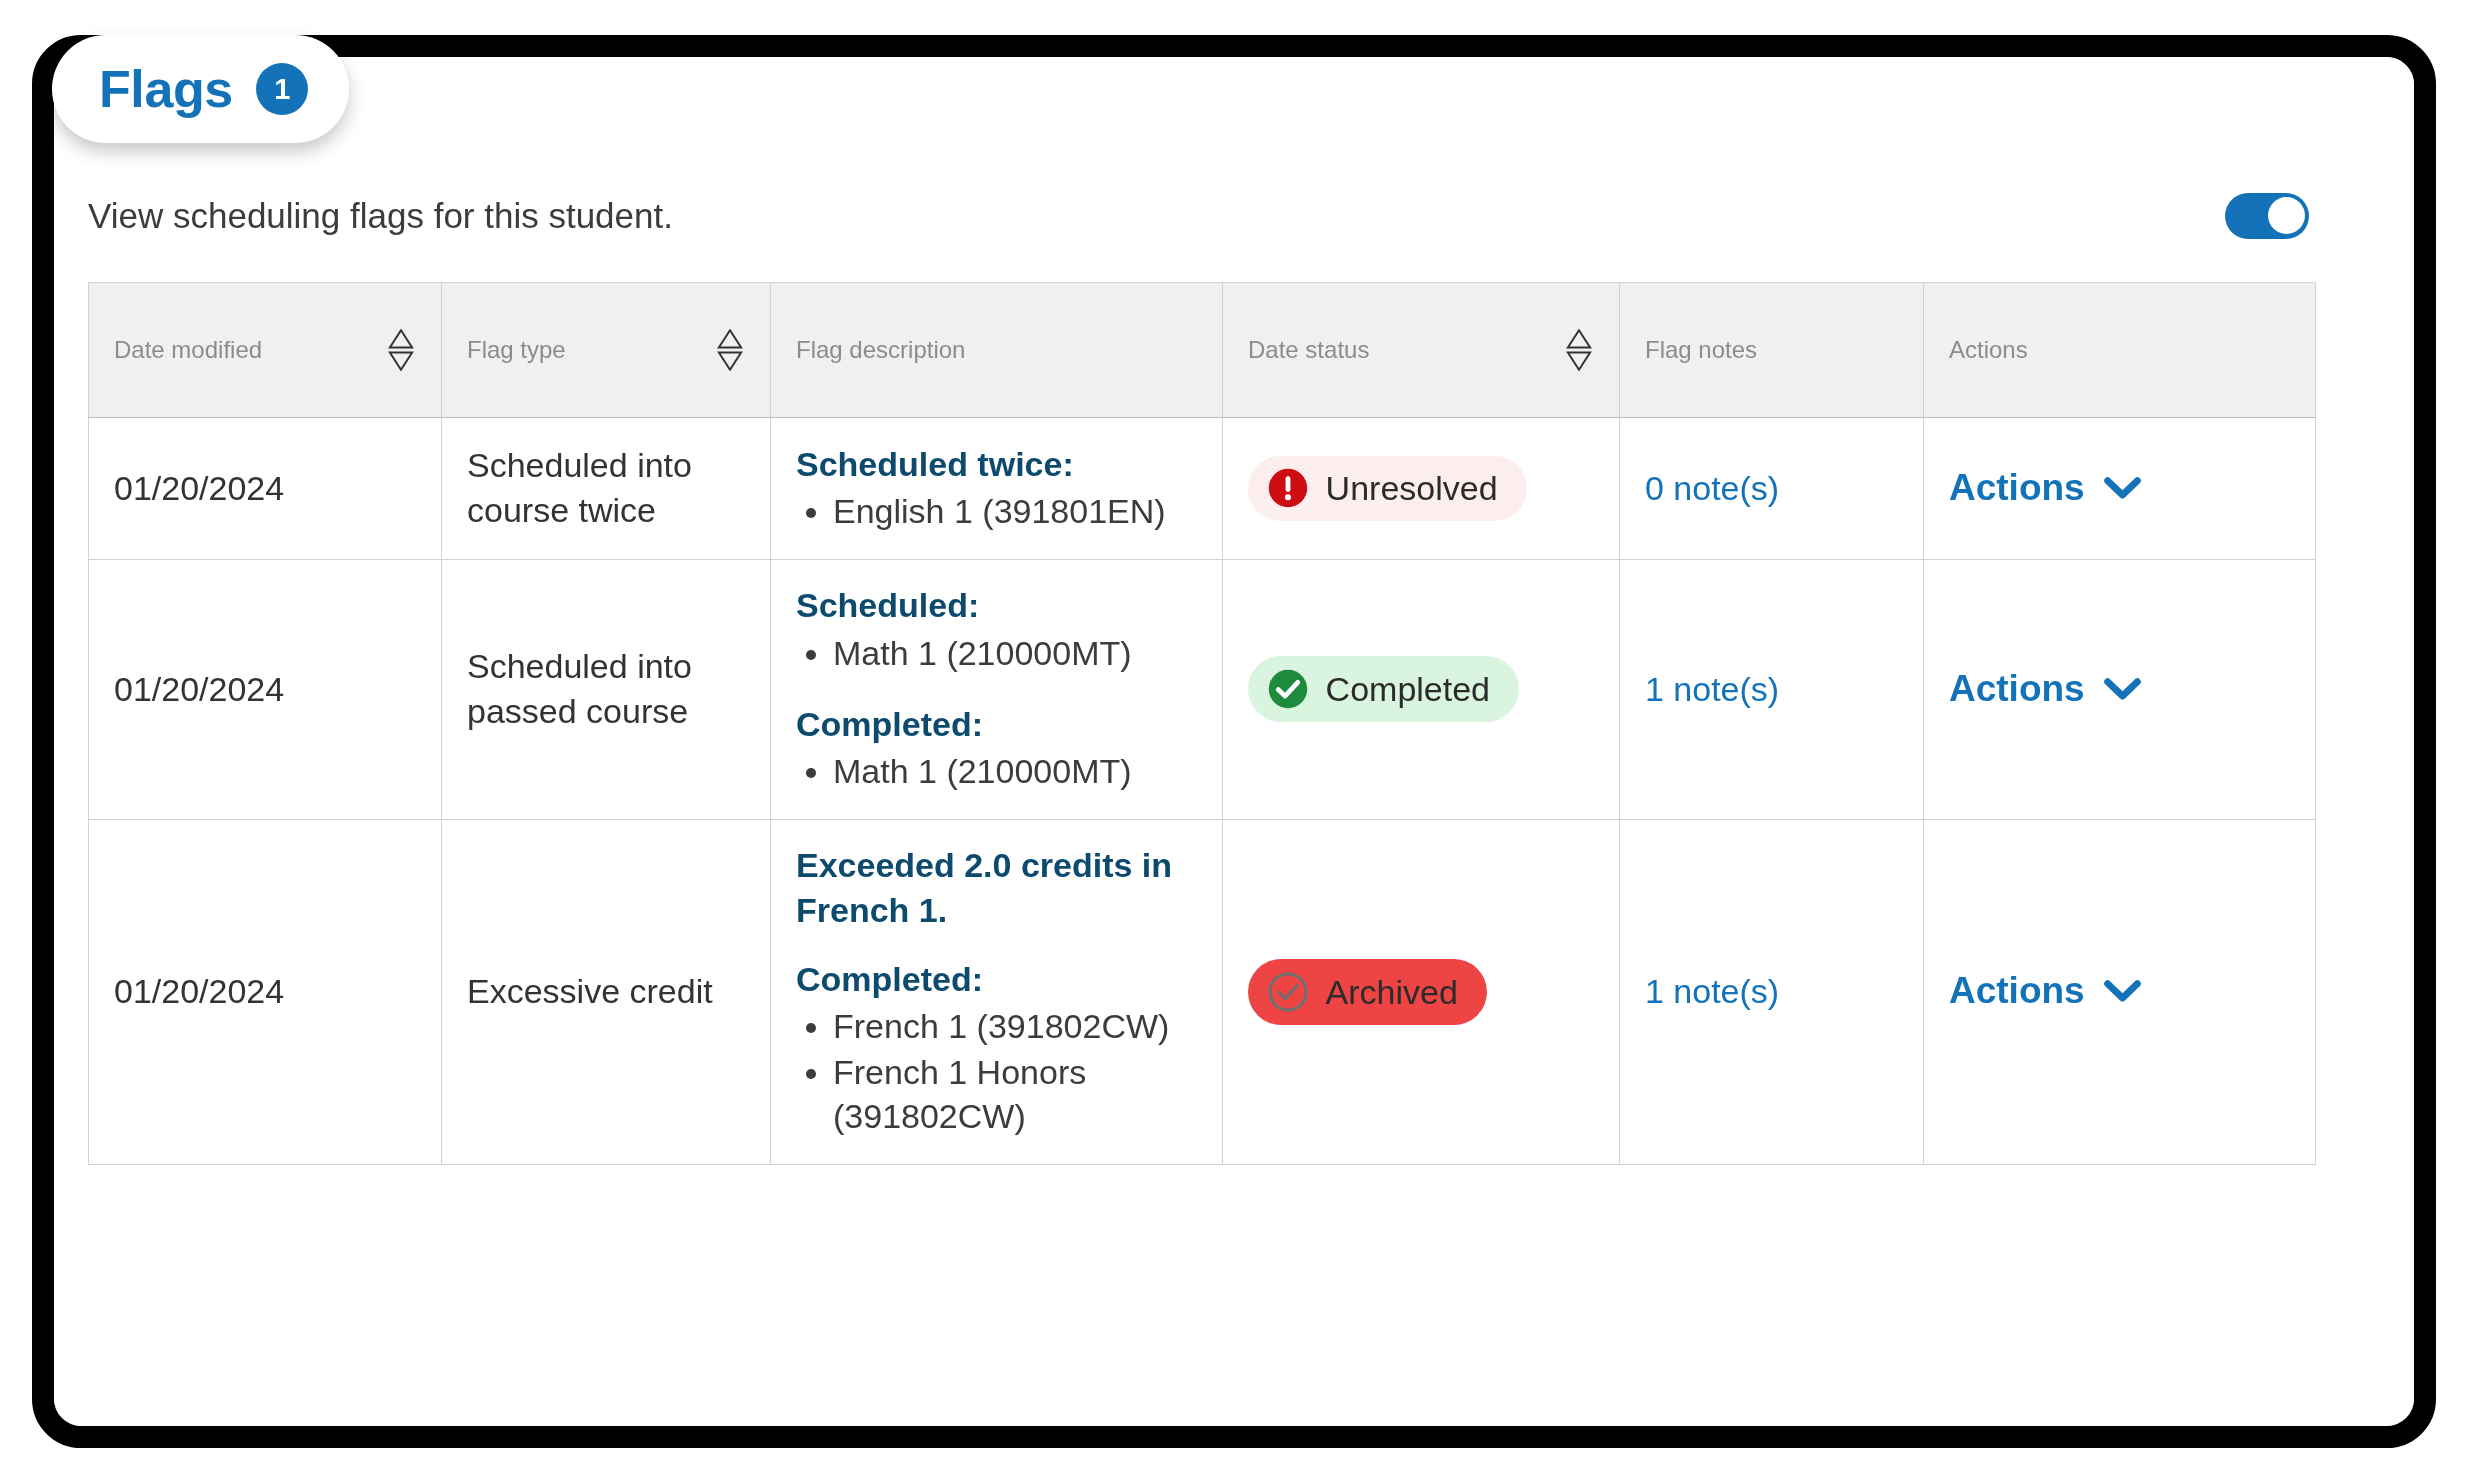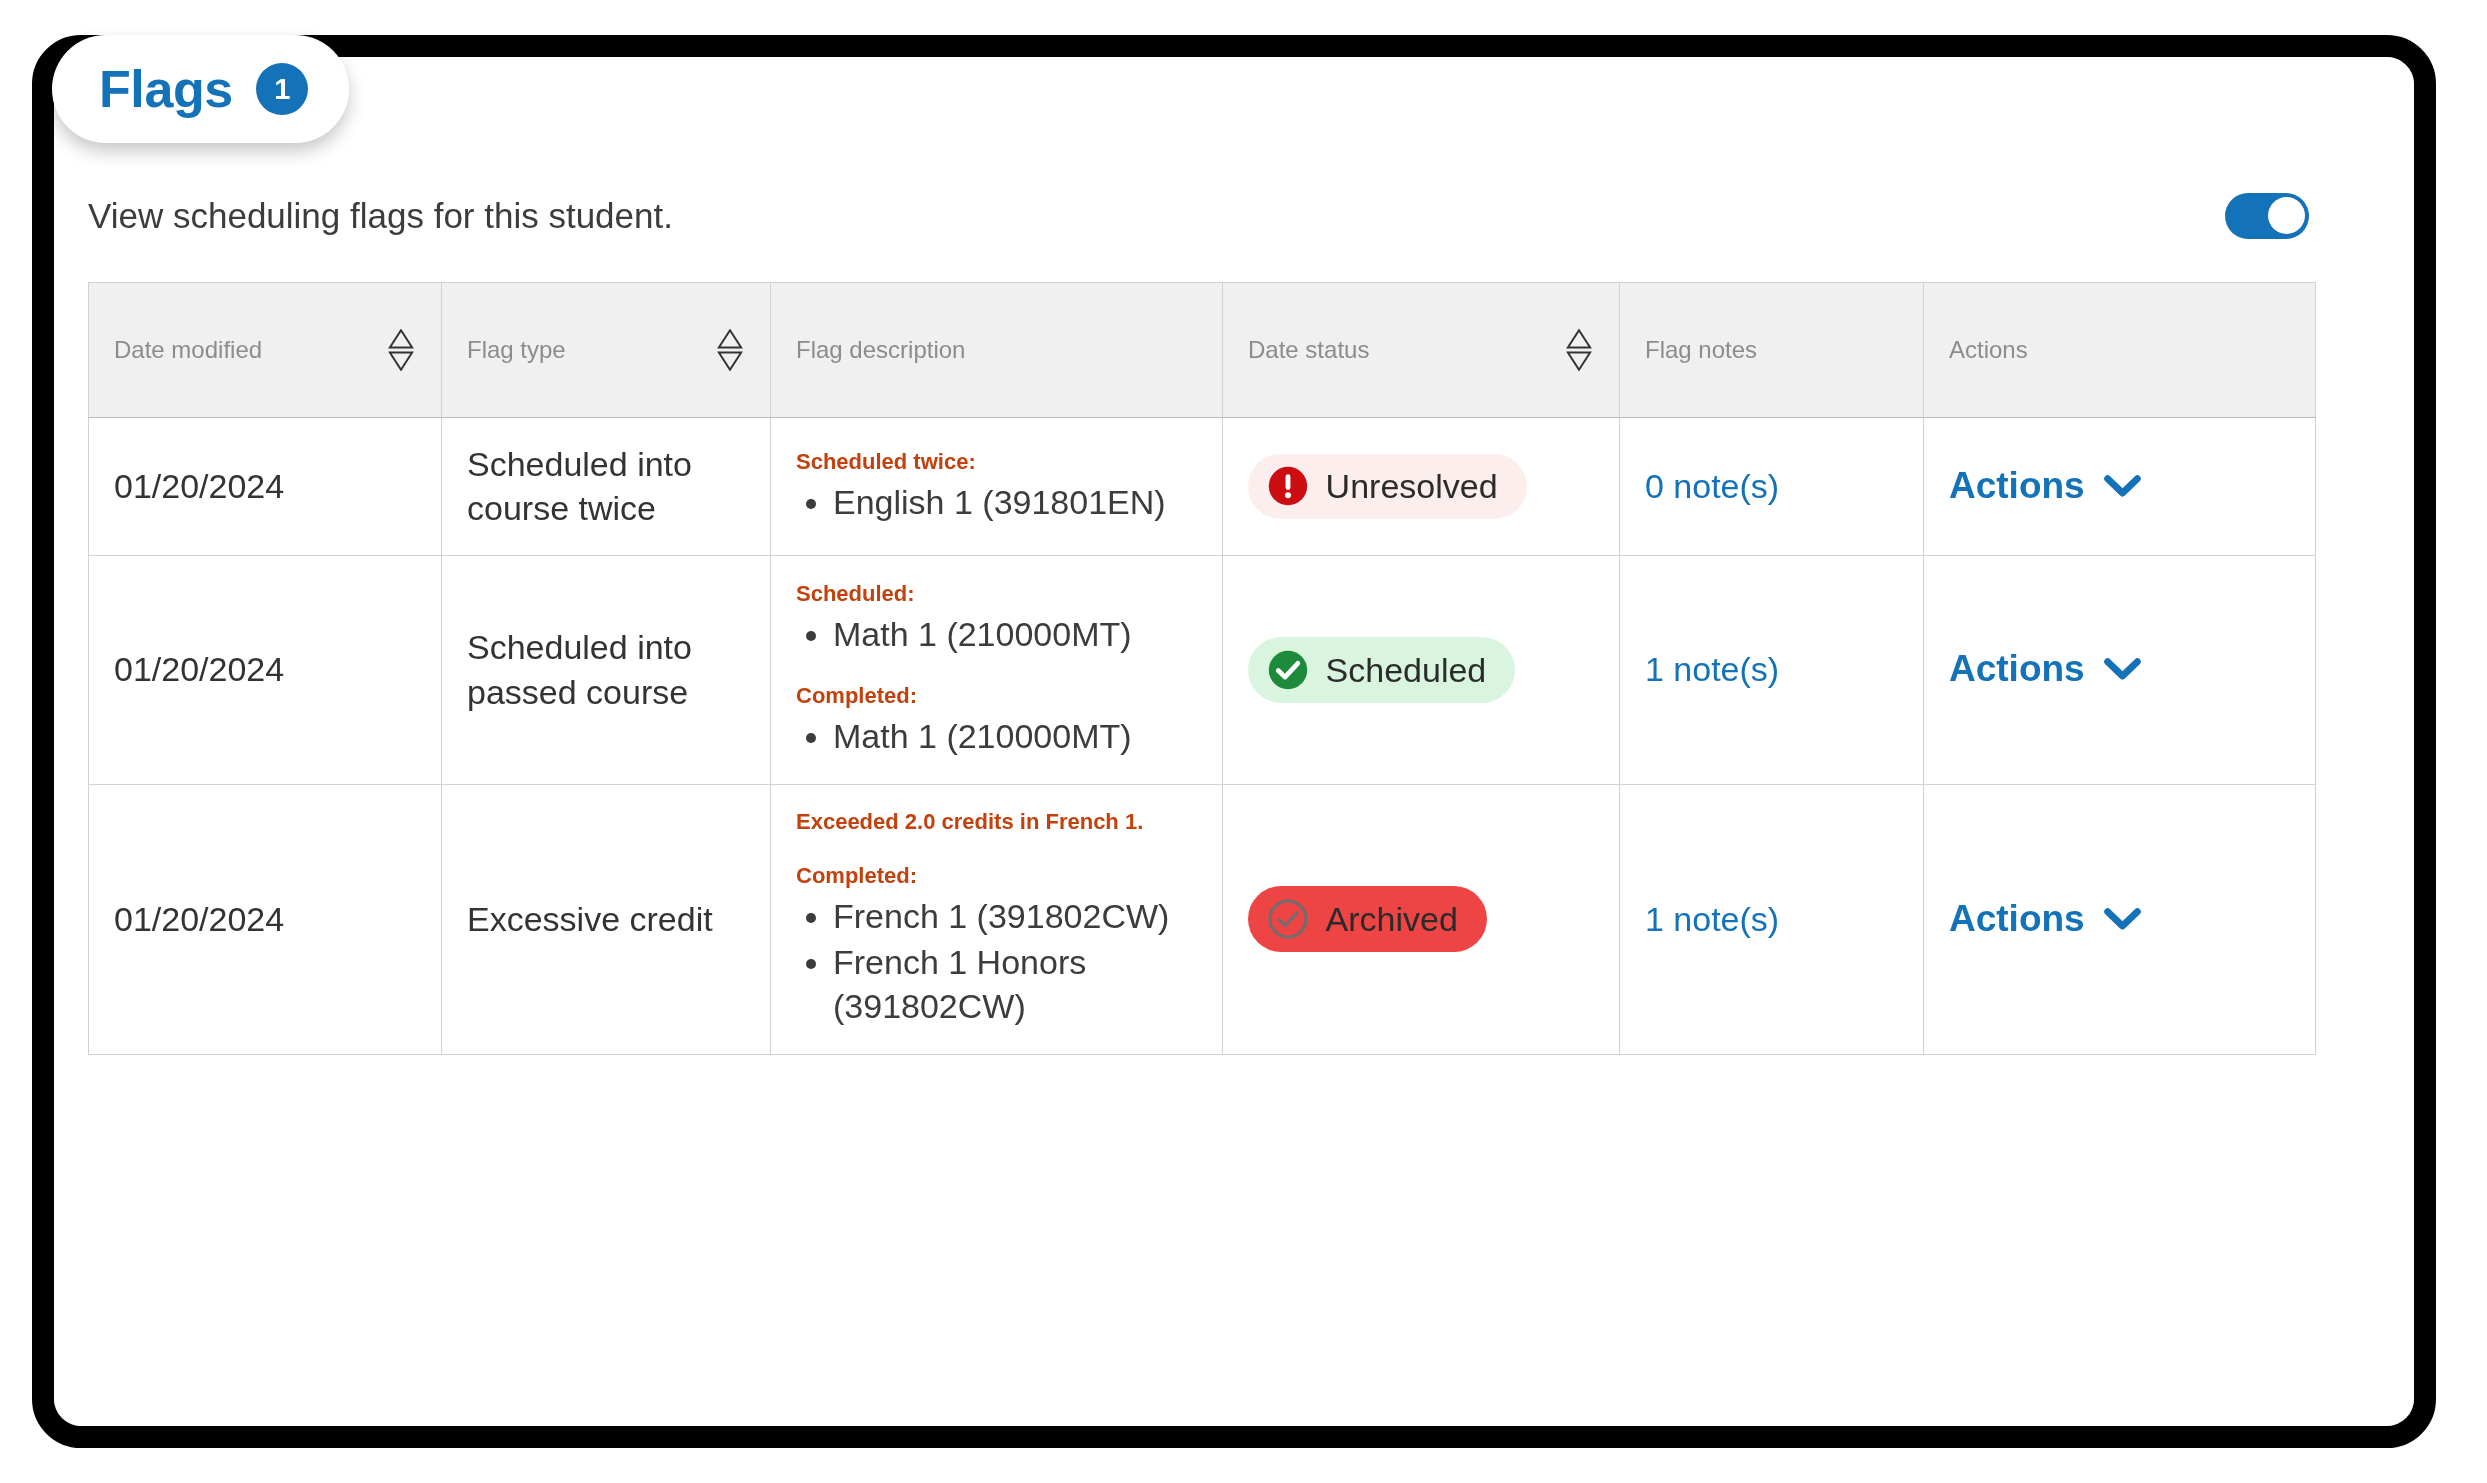--- a/index.html
+++ b/index.html
@@ -174,22 +174,22 @@
     padding: 23.6px 25px;
     font-size: 34px;
     color: #333333;
     line-height: 1.32;
   }
   td.cell-date  { color: #3c3c3c; }
   td.cell-type  { color: #3c3c3c; }
 
   .desc-head {
     font-weight: bold;
-    color: #c2410c;
-    font-size: 22px;
+    color: #0c4a6e;
+    font-size: 34px;
     line-height: 1.3;
   }
   .desc-head + ul { margin-top: 3.4px; }
   .desc-list {
     list-style: disc;
     margin: 0 0 0 37px;
     padding: 0;
   }
   .desc-list li {
     font-size: 34px;
@@ -371,21 +371,21 @@
             <ul class="desc-list">
               <li>Math 1 (210000MT)</li>
             </ul>
           </td>
           <td>
             <span class="badge resolved">
               <svg class="badge-icon" width="42" height="42" viewBox="0 0 24 24">
                 <circle cx="12" cy="12" r="11" fill="#1e8a3c"></circle>
                 <path d="M6.4 12.3 L10.3 16.1 L17.6 8.2" fill="none" stroke="#ffffff" stroke-width="2.7" stroke-linecap="round" stroke-linejoin="round"></path>
               </svg>
-              <span class="badge-label">Scheduled</span>
+              <span class="badge-label">Completed</span>
             </span>
           </td>
           <td>
             <a class="link-blue">1 note(s)</a>
           </td>
           <td>
             <a class="actions-link">
               <span>Actions</span>
               <svg class="chev" width="39" height="25" viewBox="0 0 24 16">
                 <path d="M2.5 3 L12 12.2 L21.5 3" fill="none" stroke="#1372b8" stroke-width="4.4" stroke-linecap="round" stroke-linejoin="round"></path>

